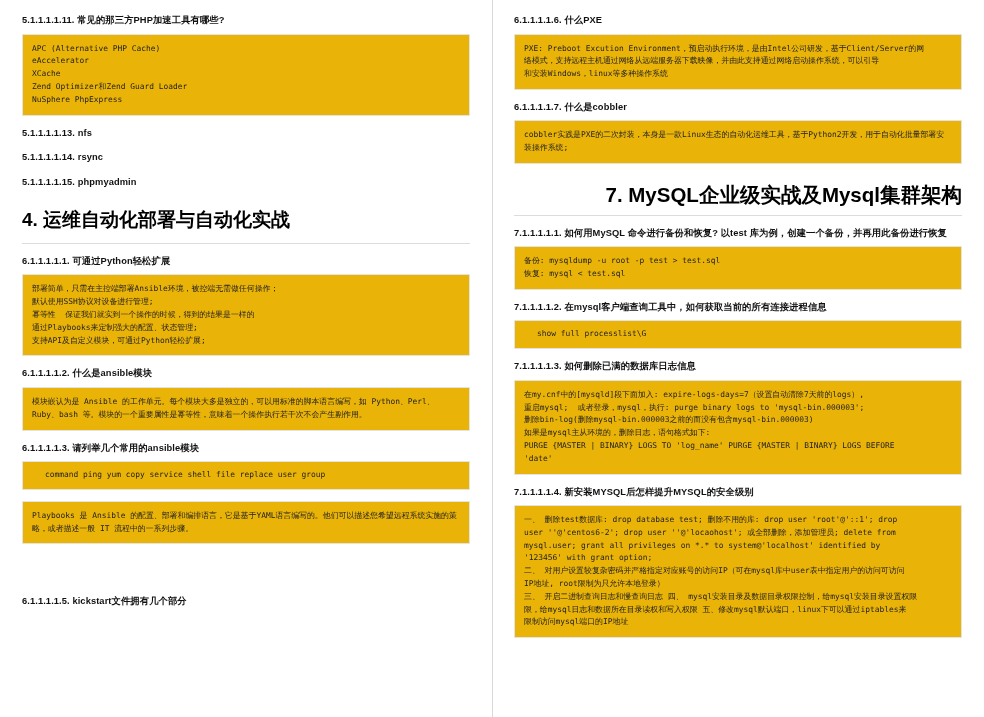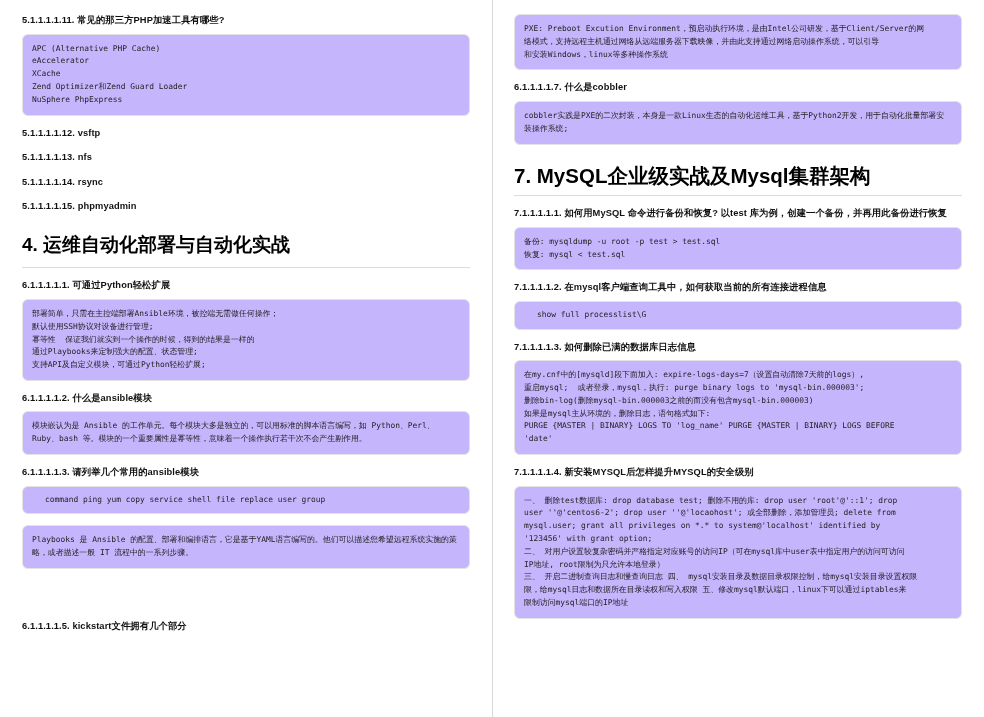--- a/index.html
+++ b/index.html
@@ -47,30 +47,31 @@
   h2.chapter {
     font-size: 19px;
     font-weight: bold;
     margin: 20px 0 10px 0;
     line-height: 1.3;
     color: #000;
   }
   h2.chapter.big {
     font-size: 20.5px;
     margin: 18px 0 6px 0;
+    text-align: right;
   }
   .rule {
     border: 0;
     border-top: 1px solid #dcdcdc;
     margin: 5px 0 11px 0;
   }
   .codebox {
     border: 1px solid #e3e3e3;
-    background: #c4b5fd;
-    border-radius: 6px;
+    background: #eab308;
+    border-radius: 1px;
     padding: 8px 9px;
     margin: 0 0 11px 0;
     font-family: "DejaVu Sans Mono", monospace;
     font-size: 7.9px;
     line-height: 1.62;
     color: #222;
     white-space: pre-wrap;
     word-break: break-word;
   }
   .codebox.one {
@@ -87,21 +88,20 @@
 
   <div class="column">
     <h3 class="sub">5.1.1.1.1.11. 常见的那三方PHP加速工具有哪些?</h3>
     <div class="codebox">APC (Alternative PHP Cache)
 eAccelerator
 XCache
 Zend Optimizer和Zend Guard Loader
 NuSphere PhpExpress</div>
 
     <div class="list-tight">
-      <h3 class="sub">5.1.1.1.1.12. vsftp</h3>
       <h3 class="sub">5.1.1.1.1.13. nfs</h3>
       <h3 class="sub">5.1.1.1.1.14. rsync</h3>
       <h3 class="sub">5.1.1.1.1.15. phpmyadmin</h3>
     </div>
 
     <h2 class="chapter">4. 运维自动化部署与自动化实战</h2>
     <hr class="rule">
 
     <h3 class="sub">6.1.1.1.1.1. 可通过Python轻松扩展</h3>
     <div class="codebox">部署简单，只需在主控端部署Ansible环境，被控端无需做任何操作；
@@ -120,20 +120,21 @@
 
     <div class="spacer-lg"></div>
     <div class="spacer-md"></div>
 
     <h3 class="sub">6.1.1.1.1.5. kickstart文件拥有几个部分</h3>
   </div>
 
   <div class="divider"></div>
 
   <div class="column">
+    <h3 class="sub">6.1.1.1.1.6. 什么PXE</h3>
     <div class="codebox">PXE: Preboot Excution Environment，预启动执行环境，是由Intel公司研发，基于Client/Server的网
 络模式，支持远程主机通过网络从远端服务器下载映像，并由此支持通过网络启动操作系统，可以引导
 和安装Windows，linux等多种操作系统</div>
 
     <h3 class="sub">6.1.1.1.1.7. 什么是cobbler</h3>
     <div class="codebox">cobbler实践是PXE的二次封装，本身是一款Linux生态的自动化运维工具，基于Python2开发，用于自动化批量部署安装操作系统;</div>
 
     <h2 class="chapter big">7. MySQL企业级实战及Mysql集群架构</h2>
     <hr class="rule">
 

